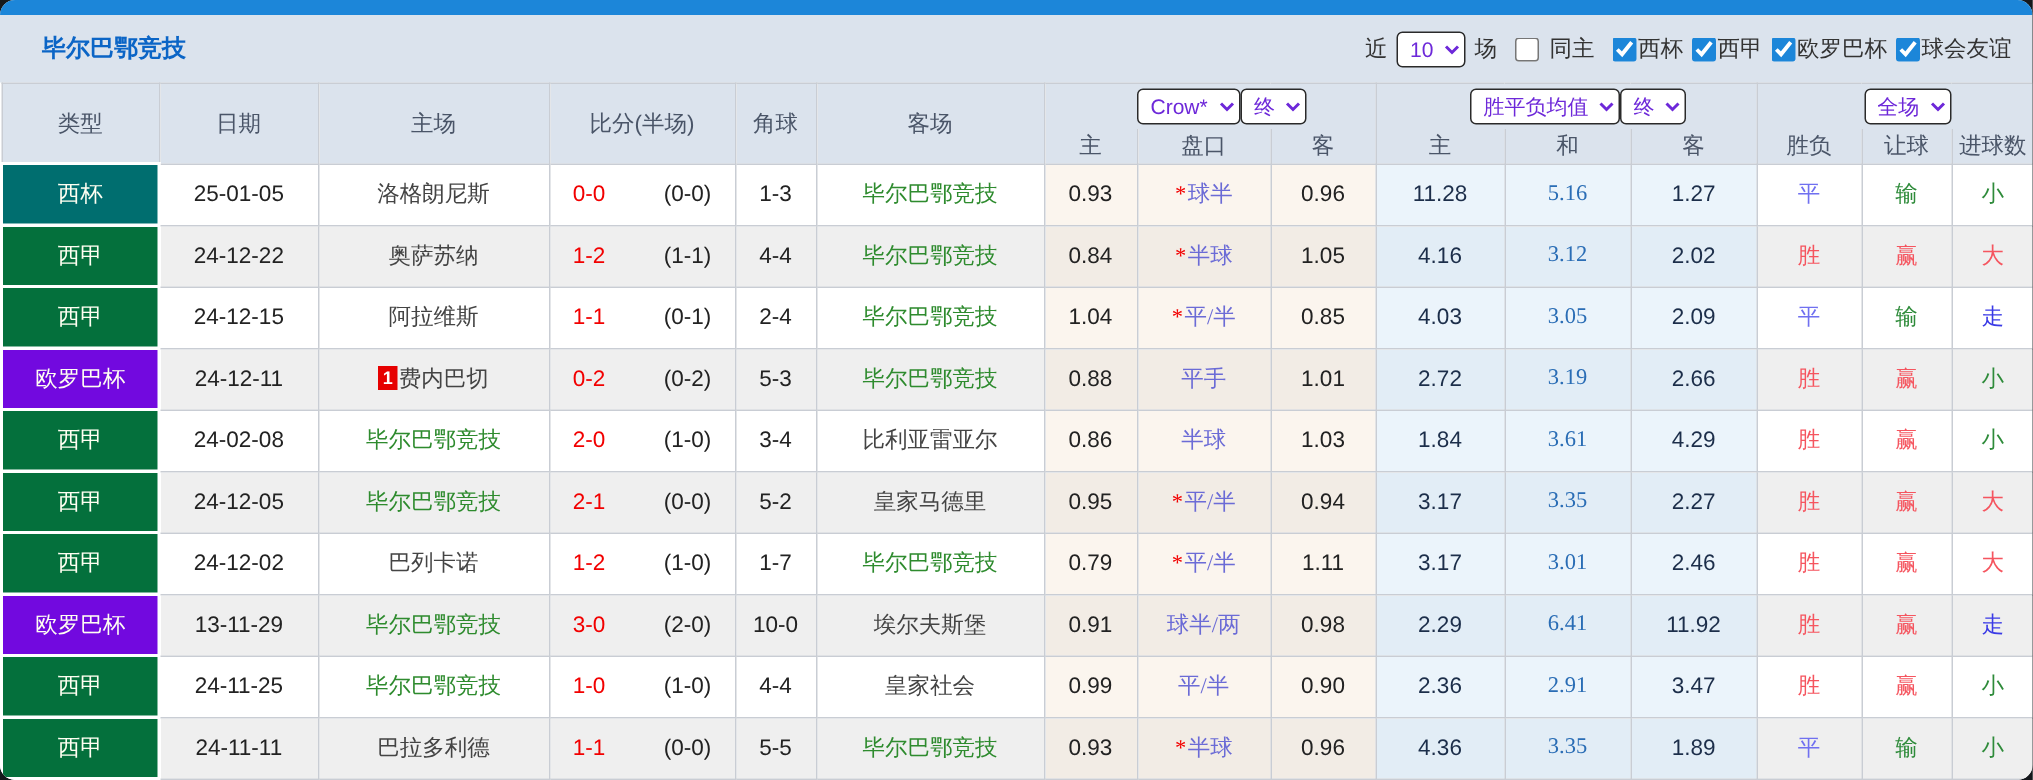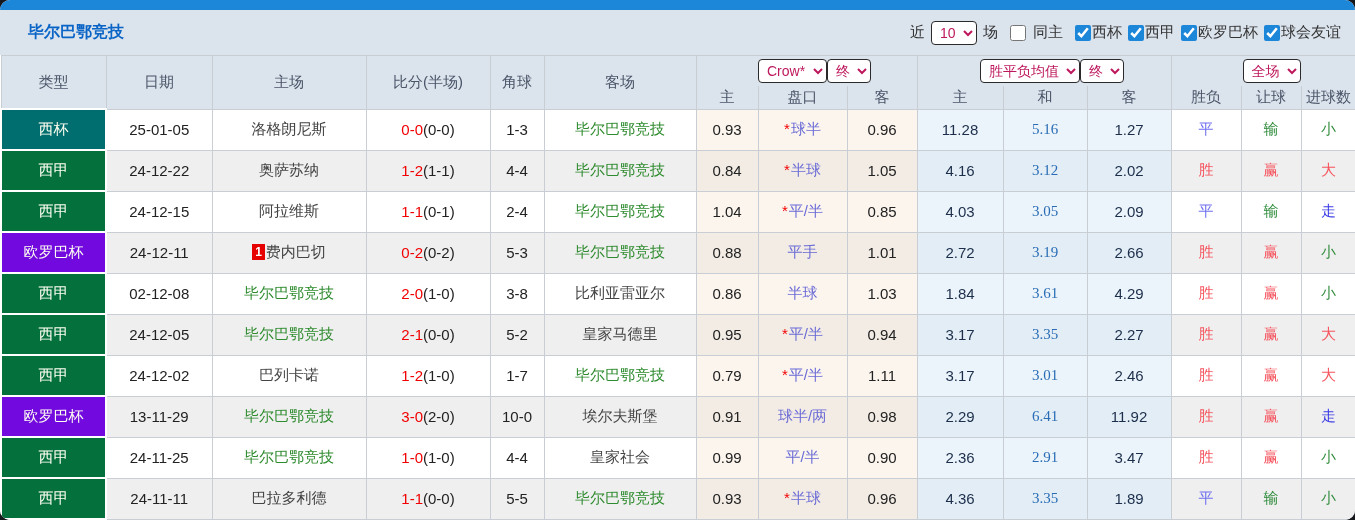--- a/index.html
+++ b/index.html
@@ -2,21 +2,21 @@
 <html><head>
 <meta charset="utf-8">
 <style>
   html,body{margin:0;padding:0;background:#15181c;font-family:"Liberation Sans","DejaVu Sans",sans-serif;}
   .card{width:1355px;height:520px;background:#fff;border-radius:10px;overflow:hidden;position:relative;}
   .topbar{height:10px;background:#1c86d9;}
   .titlebar{height:45px;background:#dbe3ed;display:flex;align-items:center;justify-content:space-between;padding:0 14px 0 28px;box-sizing:border-box;}
   .team-title{color:#0b65c6;font-weight:bold;font-size:16px;}
   .controls{display:flex;align-items:center;gap:4px;font-size:15px;color:#333;}
   .controls .lbl{margin:0 2px;}
-  select.sel{font-size:14px;border:1px solid #2a2a2a;border-radius:4px;background:#fff;padding:2px 4px;height:24px;color:#be185d;}
+  select.sel{font-size:14px;border:1px solid #2a2a2a;border-radius:4px;background:#fff;padding:2px 4px;height:24px;color:#6d28d9;}
   input.cb{width:16px;height:16px;accent-color:#1c86d9;margin:0 1px 0 6px;vertical-align:middle;}
   .filters{display:inline-flex;align-items:center;}
   .filters label{display:inline-flex;align-items:center;font-size:15px;color:#333;cursor:pointer;}
 
   table.grid{border-collapse:collapse;table-layout:fixed;width:1355px;font-size:15px;}
   table.grid th,table.grid td{border:1px solid #c9cdd4;padding:0;text-align:center;overflow:hidden;white-space:nowrap;}
   thead th{background:#dbe3ed;color:#4a5568;font-weight:normal;}
   tr.hrow1 th{height:30px;border-bottom:none;}
   tr.hrow1 th.selth{border-bottom:none;}
   tr.hrow2 th{height:22px;border-top:none;}
@@ -24,24 +24,24 @@
   .selth .selwrap{display:flex;justify-content:center;align-items:flex-end;margin-left:16px;}
 
   tbody tr{height:41px;}
   tbody td{background:#fff;color:#222;}
   tbody tr:nth-child(even) td{background:#efefef;}
   td.type-cell{color:#fffff2;font-size:15px;border:2px solid #fff !important;}
   td.team span.tname{color:#444;}
   td.team span.tname.tracked{color:#2e8b2e;}
   .rank{display:inline-block;background:#e60000;color:#fff;font-size:12px;font-weight:bold;padding:0 3px;line-height:16px;margin-right:1px;vertical-align:1px;}
   td.score .ft{color:#f20000;}
-  td.score .ht{color:#222;}
+  td.score .ht{color:#222;padding-left:39px;}
   td.crow{background:#fbf5ee;margin-top:47px;}
   tbody tr:nth-child(even) td.crow{background:#f2ece5;}
-  td.hcp{color:#6b6bd6;}
+  td.hcp{color:#6b6bd6;font-family:Liberation Serif, serif;}
   td.hcp .star{color:#f20000;margin-right:1px;}
   td.avg{background:#ebf4fb;color:#1c2e4a;}
   tbody tr:nth-child(even) td.avg{background:#e2edf6;}
   td.avg.mid{color:#2a6db5;font-family:Liberation Serif, serif;}
   td.res{font-size:15px;}
   .c-red{color:#f5555f;}
   .c-blue{color:#7070f0;}
   .c-blue2{color:#3a3ae6;}
   .c-green{color:#2e8b3a;}
 </style>
@@ -200,24 +200,24 @@
           <td class="crow">1.01</td>
           <td class="avg">2.72</td>
           <td class="avg mid">3.19</td>
           <td class="avg">2.66</td>
           <td class="res c-red">胜</td>
           <td class="res c-red">赢</td>
           <td class="res c-green">小</td>
         </tr>
         <tr>
           <td class="type-cell" style="background: rgb(4, 112, 60);">西甲</td>
-          <td>02-12-08</td>
+          <td>24-02-08</td>
           <td class="team"><span class="tname tracked">毕尔巴鄂竞技</span></td>
           <td class="score"><span class="ft">2-0</span><span class="ht">(1-0)</span></td>
-          <td>3-8</td>
+          <td>3-4</td>
           <td class="team"><span class="tname">比利亚雷亚尔</span></td>
           <td class="crow">0.86</td>
           <td class="crow hcp">半球</td>
           <td class="crow">1.03</td>
           <td class="avg">1.84</td>
           <td class="avg mid">3.61</td>
           <td class="avg">4.29</td>
           <td class="res c-red">胜</td>
           <td class="res c-red">赢</td>
           <td class="res c-green">小</td>

